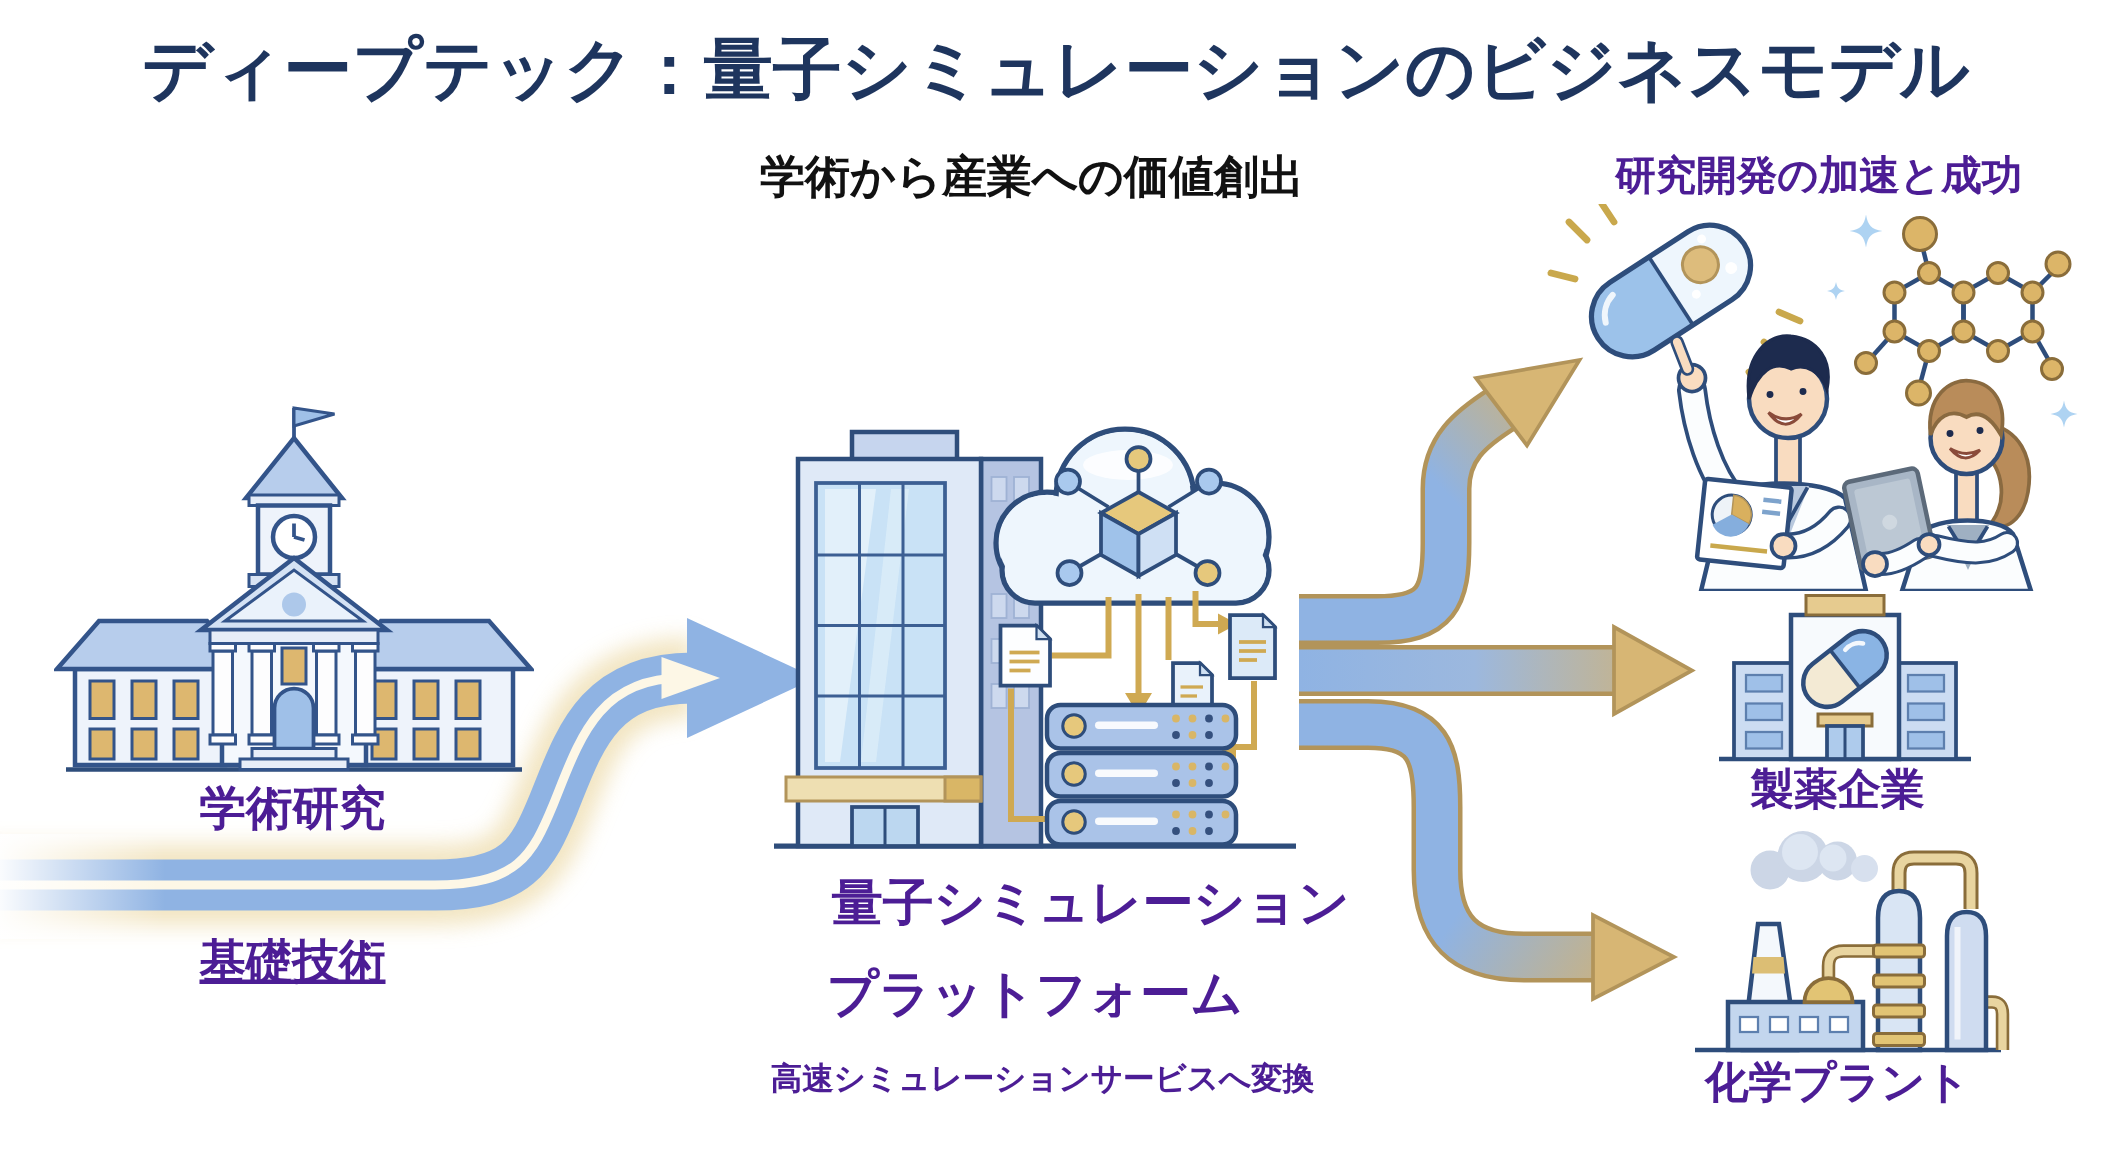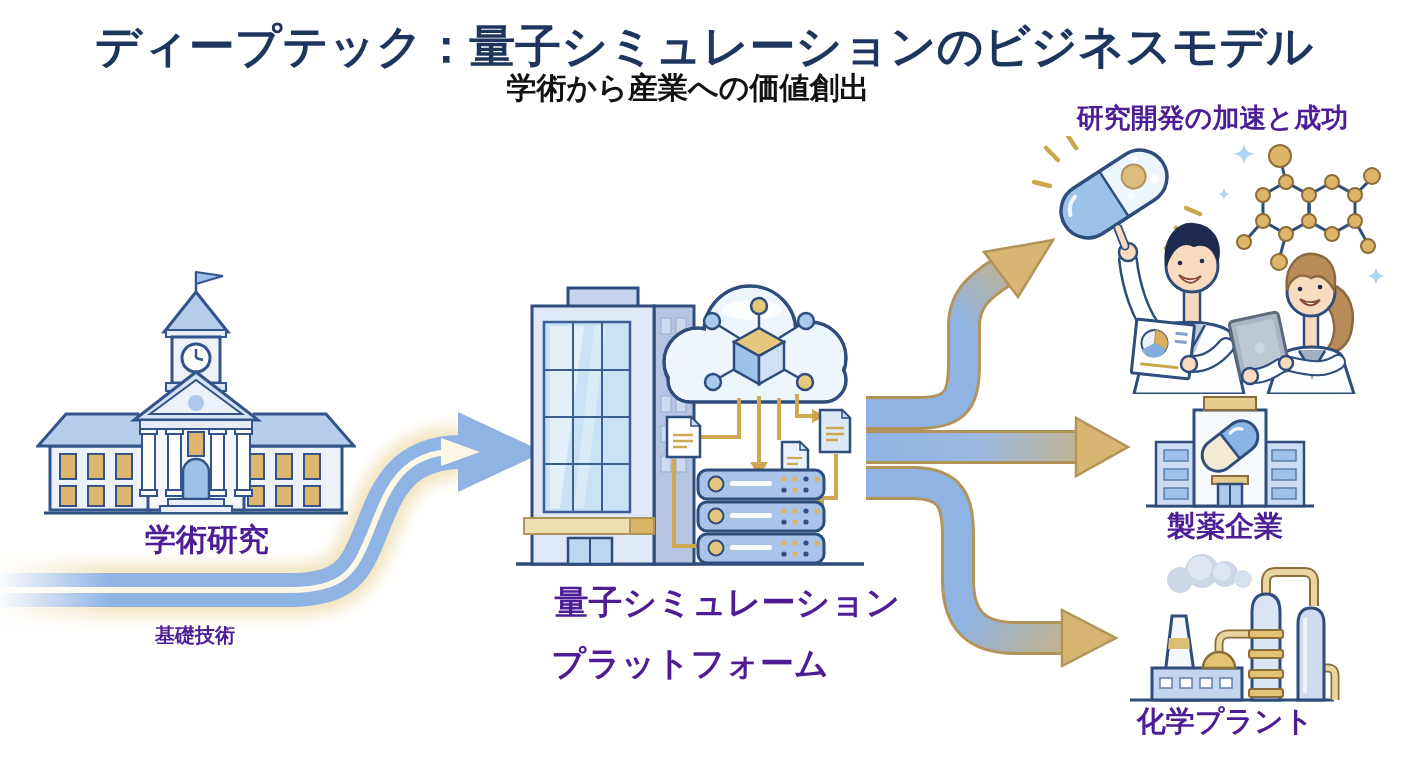--- a/index.html
+++ b/index.html
@@ -8,25 +8,25 @@
     font-family:"DejaVu Sans","Liberation Sans",sans-serif;
     padding-left:39px;
   }
   .abs{position:absolute;}
   .label{position:absolute;text-align:center;font-weight:700;color:#4c1d95;line-height:1.15;}
   .title{
     position:absolute;left:0;top:16px;width:1408px;text-align:center;
     font-size:46px;font-weight:700;color:#1e355e;letter-spacing:0px;
   }
   .subtitle{
-    position:absolute;left:0;top:68px;width:1376px;text-align:center;
+    position:absolute;left:0;top:98px;width:1376px;text-align:center;
     font-size:30px;font-weight:700;color:#111111;
   }
-  .lbl-research{left:72px;top:522px;width:270px;font-size:31px;}
-  .lbl-tech{left:60px;top:624px;width:270px;font-size:20px;}
+  .lbl-research{left:60px;top:522px;width:270px;font-size:31px;}
+  .lbl-tech{left:60px;top:624px;width:270px;font-size:31px;text-decoration:underline;}
   .lbl-plat1{left:480px;top:583px;width:420px;font-size:34px;text-align:right;}
   .lbl-plat2{left:480px;top:644px;width:420px;font-size:34px;}
   .lbl-cap1{left:480px;top:679px;width:430px;font-size:21px;}
   .lbl-cap2{left:450px;top:707px;width:490px;font-size:21px;}
   .lbl-rd{left:1040px;top:102px;width:345px;font-size:27px;}
   .lbl-pharma{left:1080px;top:510px;width:290px;font-size:29px;}
   .lbl-chem{left:1080px;top:705px;width:290px;font-size:29px;}
   svg{display:block;}
   .z1{z-index:1;} .z2{z-index:2;} .z3{z-index:3;}
 </style>
@@ -475,18 +475,19 @@
   </svg>
 
   <div class="title z3">ディープテック：量子シミュレーションのビジネスモデル</div>
   <div class="subtitle z3">学術から産業への価値創出</div>
 
   <div class="label lbl-research z3">学術研究</div>
   <div class="label lbl-tech z3">基礎技術</div>
 
   <div class="label lbl-plat1 z3">量子シミュレーション</div>
   <div class="label lbl-plat2 z3">プラットフォーム</div>
+  <div class="label lbl-cap2 z3">高速シミュレーションサービスへ変換</div>
 
   <div class="label lbl-rd z3">研究開発の加速と成功</div>
   <div class="label lbl-pharma z3">製薬企業</div>
   <div class="label lbl-chem z3">化学プラント</div>
 
 </div>
 
 </body></html>

